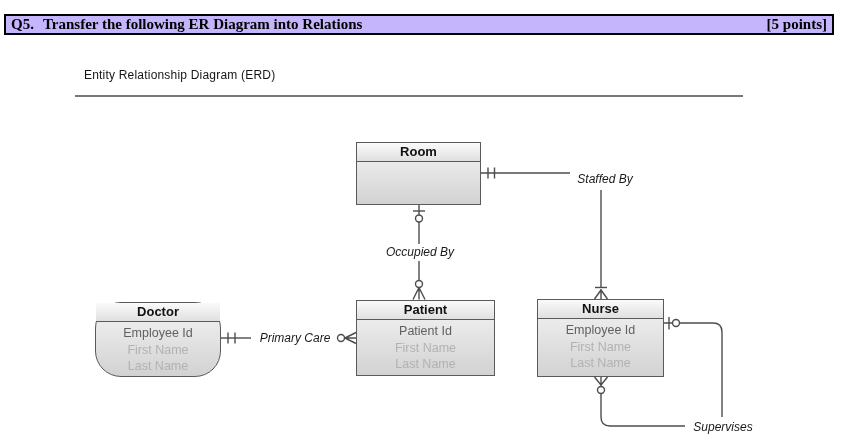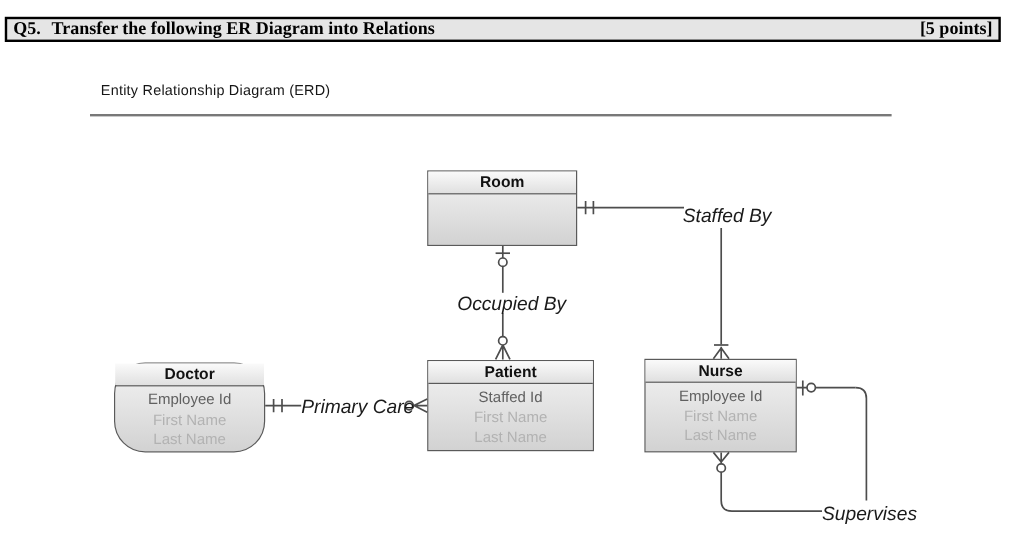--- a/index.html
+++ b/index.html
@@ -3,21 +3,21 @@
 <meta charset="utf-8">
 <style>
   html,body{margin:0;padding:0;background:#fff;}
   #page{
     position:relative;width:843px;height:448px;background:#ffffff;
     font-family:"Liberation Sans","DejaVu Sans",sans-serif;overflow:hidden;
   }
   
   #qbar{
     position:absolute;left:4px;top:14px;width:816px;height:17px;
-    background:#e5e5e5;border:2px solid #000;
+    background:#c4b5fd;border:2px solid #000;
     display:flex;align-items:center;justify-content:space-between;
     padding:0 5px;font-family:"Liberation Serif","DejaVu Serif",serif;
     font-weight:bold;font-size:15px;color:#000;line-height:17px;
   }
   #qbar .qleft{white-space:pre;}
   #qbar .qnum{margin-right:9px;}
   
   #erd-title{
     position:absolute;left:84px;top:68px;font-size:12px;color:#161616;
     letter-spacing:0.2px;
@@ -40,21 +40,21 @@
   .attr{text-align:center;font-size:12.5px;line-height:16.5px;}
   .attr.dark{color:#606060;}
   .attr.medium{color:#9a9a9a;}
   .attr.light{color:#b2b2b2;}
   #entity-room   {left:356px;top:142px;width:125px;height:63px;}
   #entity-doctor {left:95px; top:302px;width:126px;height:75px;border-radius:26px;}
   #entity-patient{left:356px;top:300px;width:139px;height:76px;}
   #entity-nurse  {left:537px;top:299px;width:127px;height:78px;}
   
   .rel-label{
-    position:absolute;font-style:italic;font-size:16px;color:#1a1a1a;
+    position:absolute;font-style:italic;font-size:12px;color:#1a1a1a;
     text-align:center;white-space:nowrap;
   }
   #label-staffed-by {left:569px;top:172px;width:72px;}
   #label-occupied-by{left:381px;top:245px;width:78px;}
   #label-primary-care{left:251px;top:331px;width:88px;}
   #label-supervises {left:685px;top:420px;width:76px;}
   
   #connectors{position:absolute;left:0;top:0;width:843px;height:448px;pointer-events:none;}
   #connectors path, #connectors line{stroke:#4d4d4d;stroke-width:1.4;fill:none;}
   #connectors circle{stroke:#4d4d4d;stroke-width:1.4;fill:#ffffff;}
@@ -81,21 +81,21 @@
     <div class="entity-body">
       <div class="attr dark">Employee Id</div>
       <div class="attr light">First Name</div>
       <div class="attr light">Last Name</div>
     </div>
   </div>
 
   <div class="entity" id="entity-patient">
     <div class="entity-header">Patient</div>
     <div class="entity-body">
-      <div class="attr dark">Staffed Id</div>
+      <div class="attr dark">Patient Id</div>
       <div class="attr light">First Name</div>
       <div class="attr light">Last Name</div>
     </div>
   </div>
 
   <div class="entity" id="entity-nurse">
     <div class="entity-header">Nurse</div>
     <div class="entity-body">
       <div class="attr dark">Employee Id</div>
       <div class="attr light">First Name</div>

